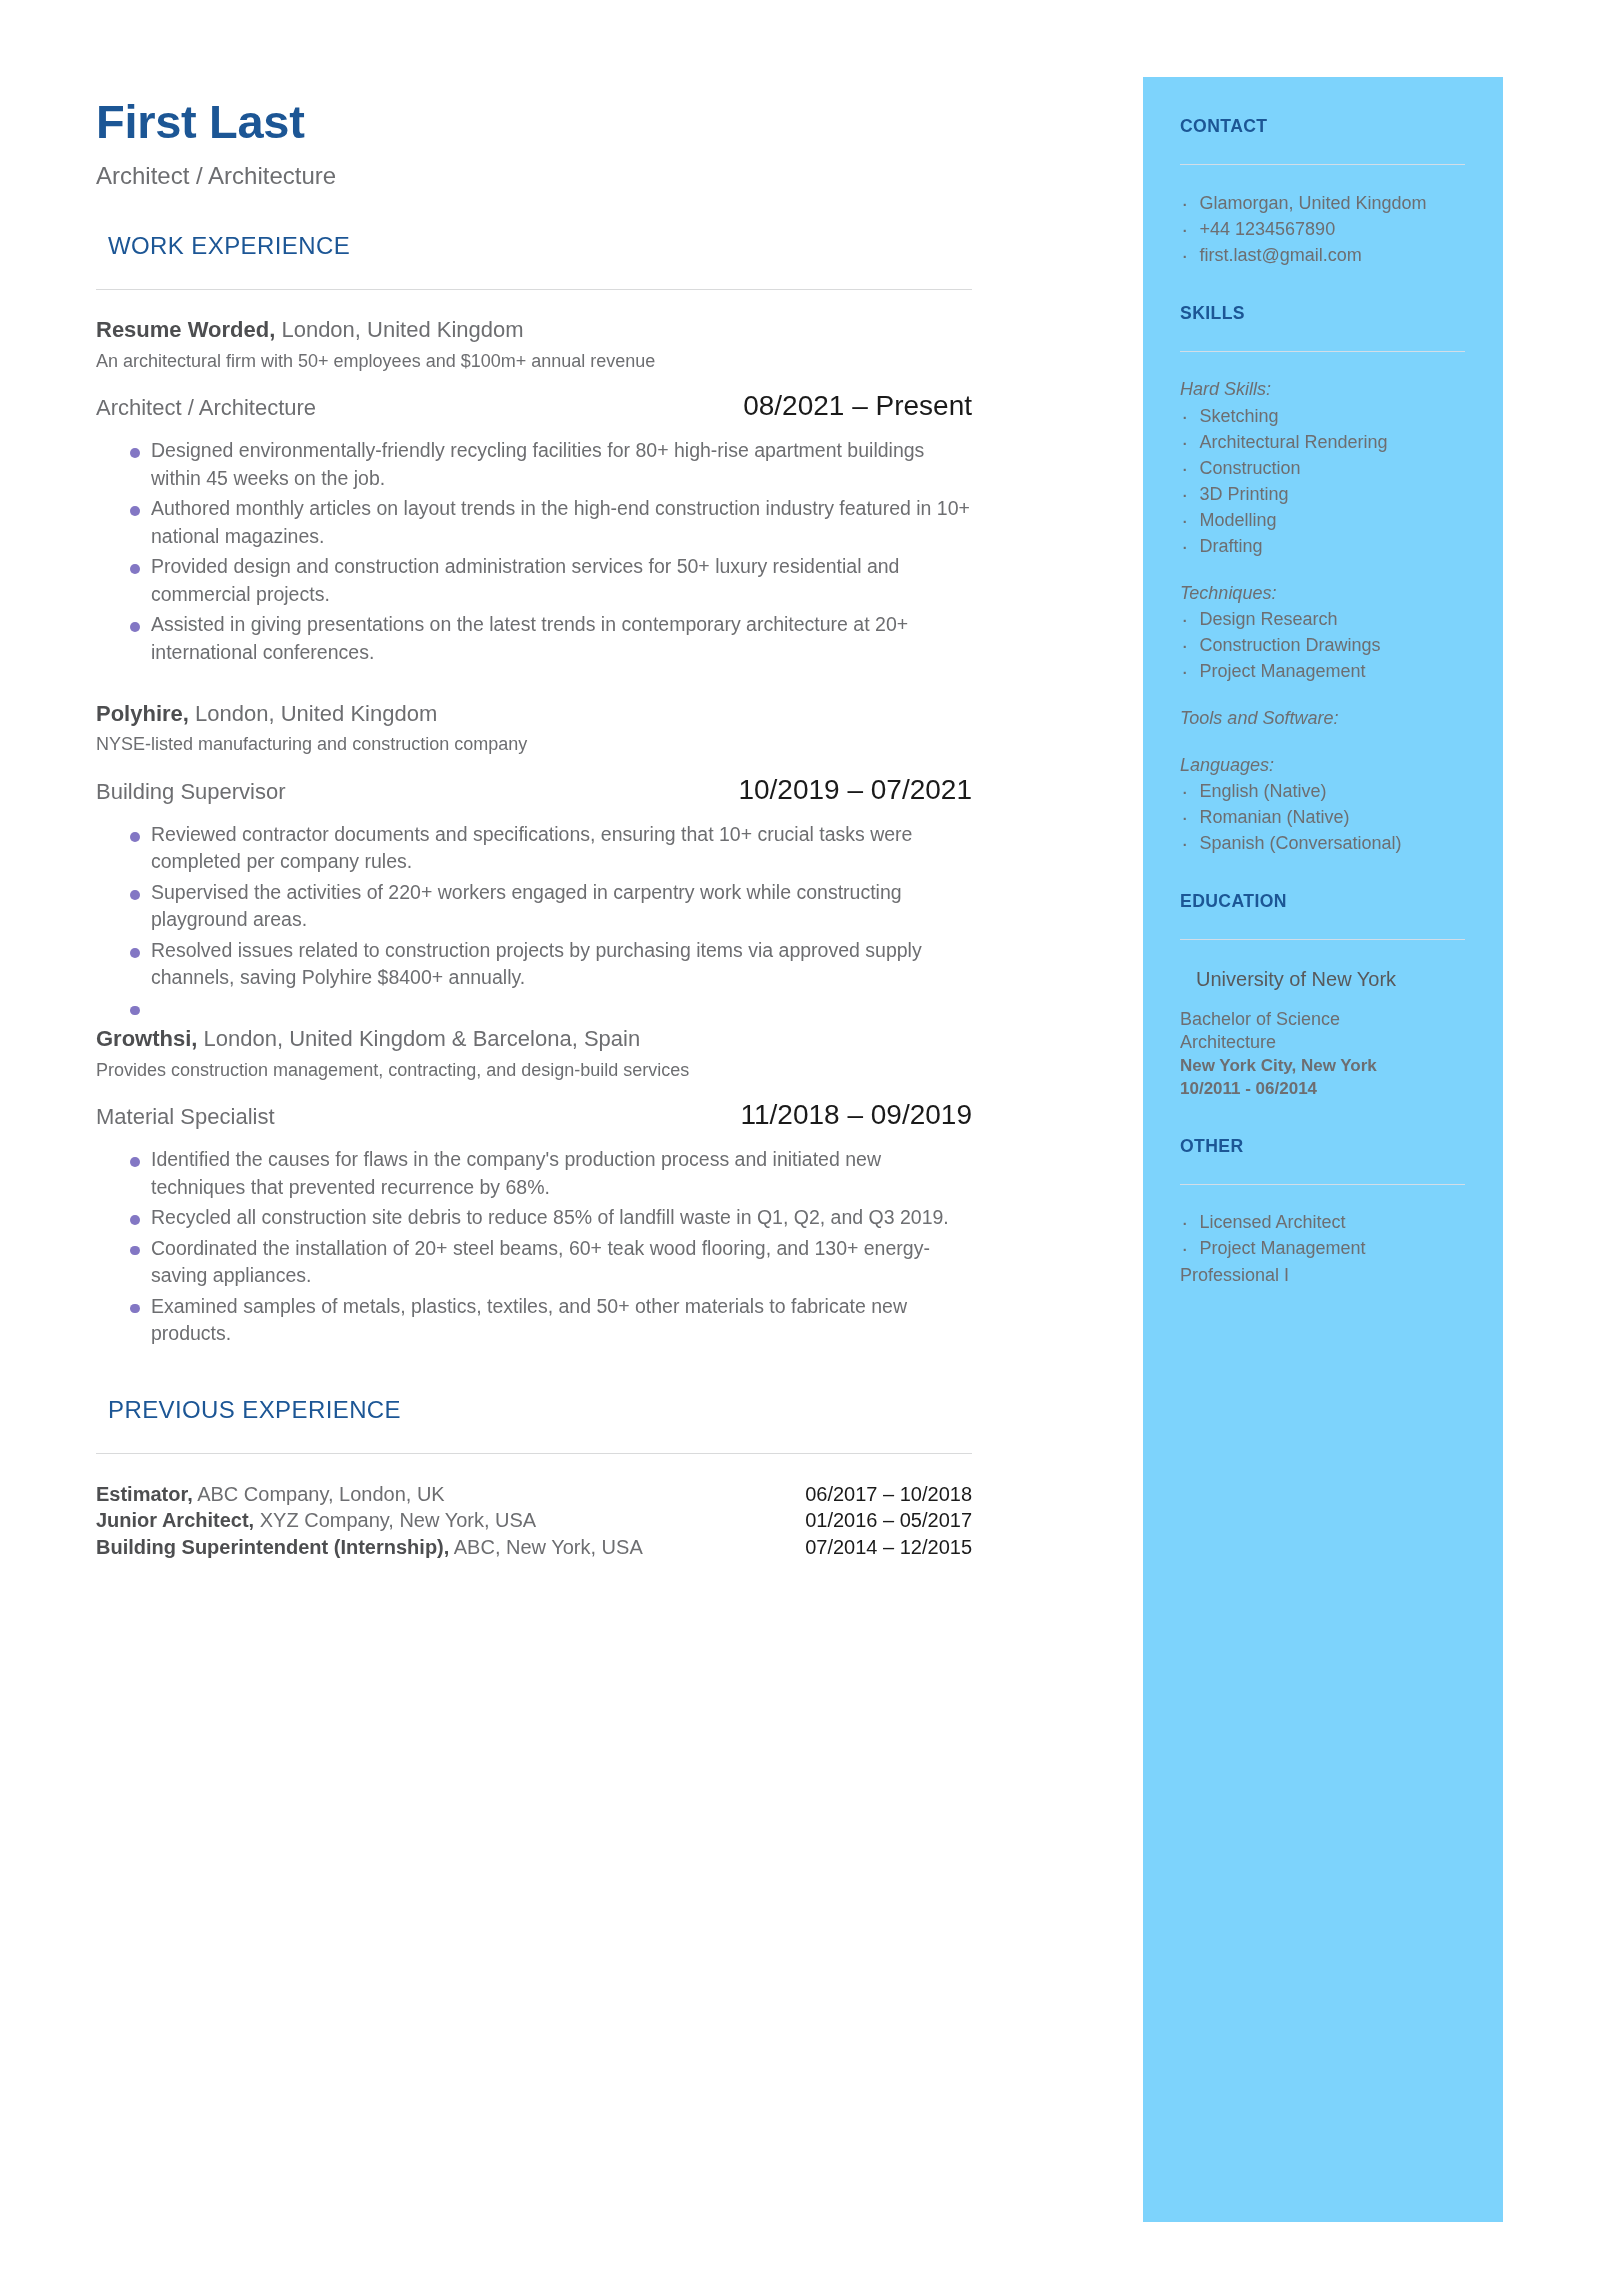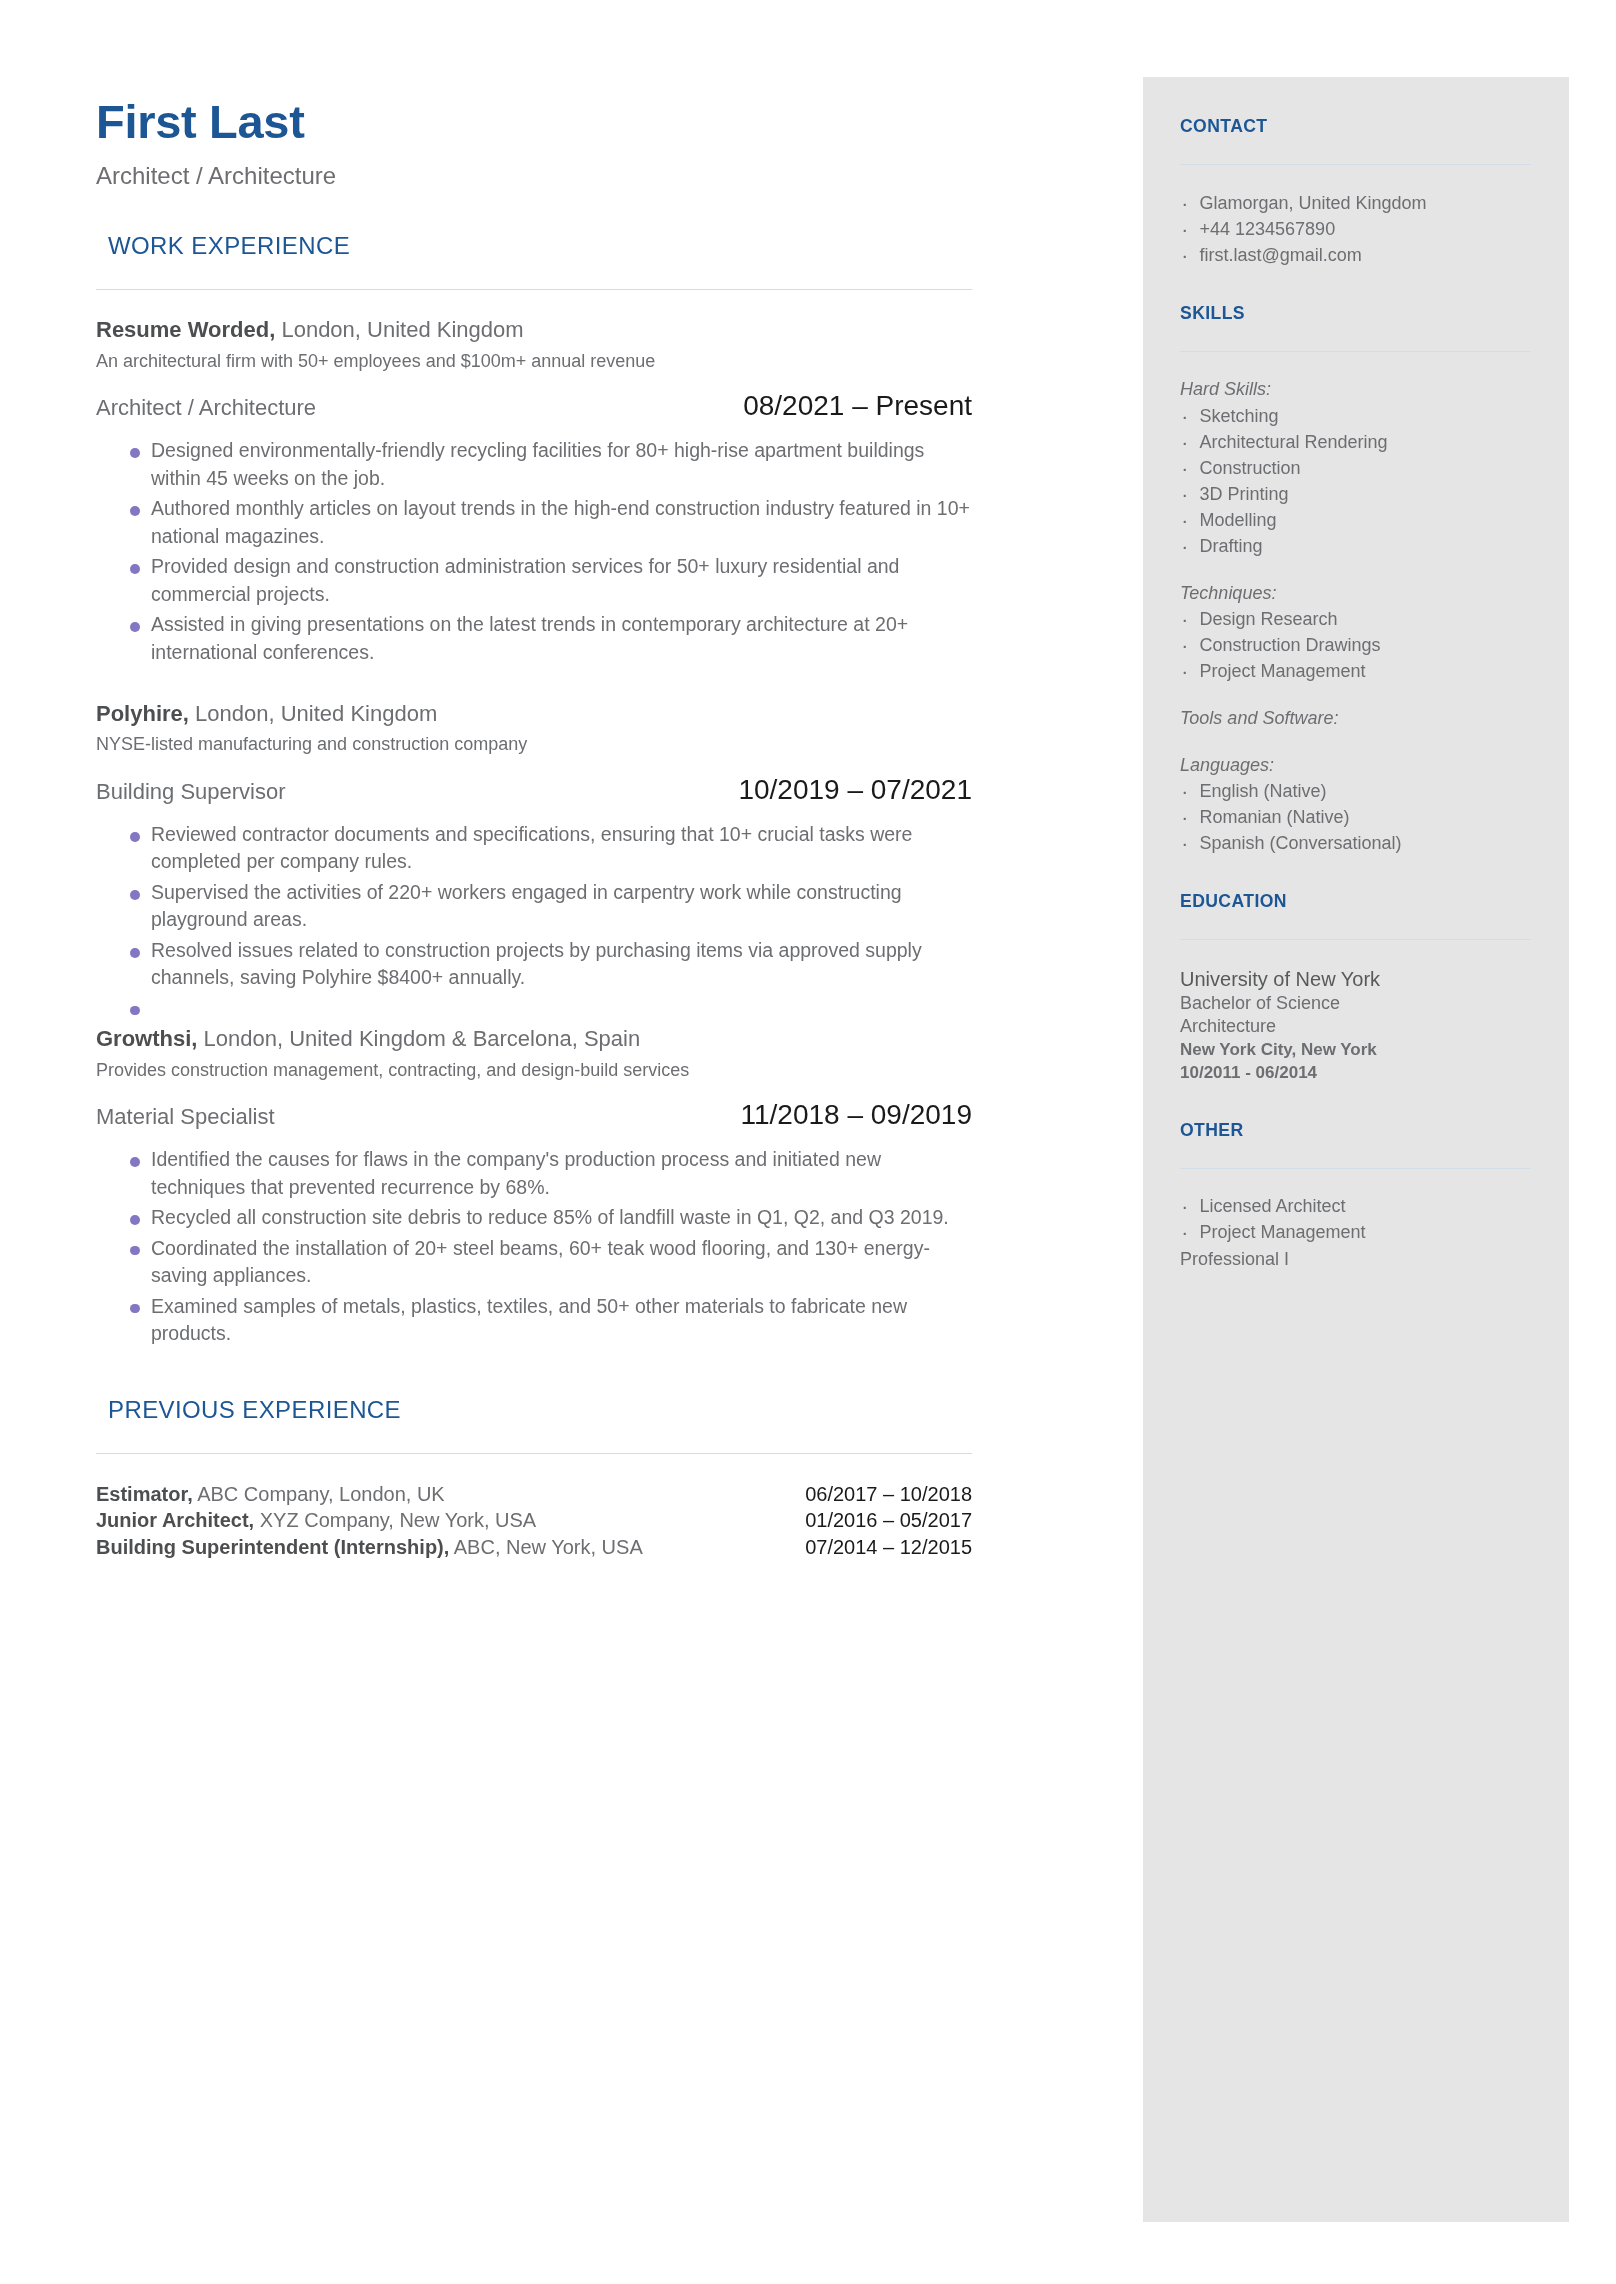--- a/index.html
+++ b/index.html
@@ -21,23 +21,23 @@
     position: absolute;
     inset: 0;
     background: #ffffff;
   }
 
   
   #sidebar {
     position: absolute;
     left: 1143px;
     top: 77px;
-    width: 426px;
+    width: 360px;
     height: 2145px;
-    background: #e5e5e5;
+    background: #7dd3fc;
     box-sizing: border-box;
     padding: 39px 38px 0 37px;
   }
 
   
   #main {
     position: absolute;
     left: 96px;
     top: 98px;
     width: 876px;
@@ -205,21 +205,21 @@
     font-style: italic;
     color: #6d6e71;
     line-height: 1.38;
     margin: 0 0 1.3px 0;
   }
 
   .edu-school {
     font-size: 20px;
     color: #58595b;
     line-height: 1.3;
-    margin: 0;
+    margin: 16px;
   }
   .edu-line {
     font-size: 18px;
     color: #6d6e71;
     line-height: 1.3;
     margin: 0;
   }
   .edu-small {
     font-size: 17px;
     color: #6d6e71;

